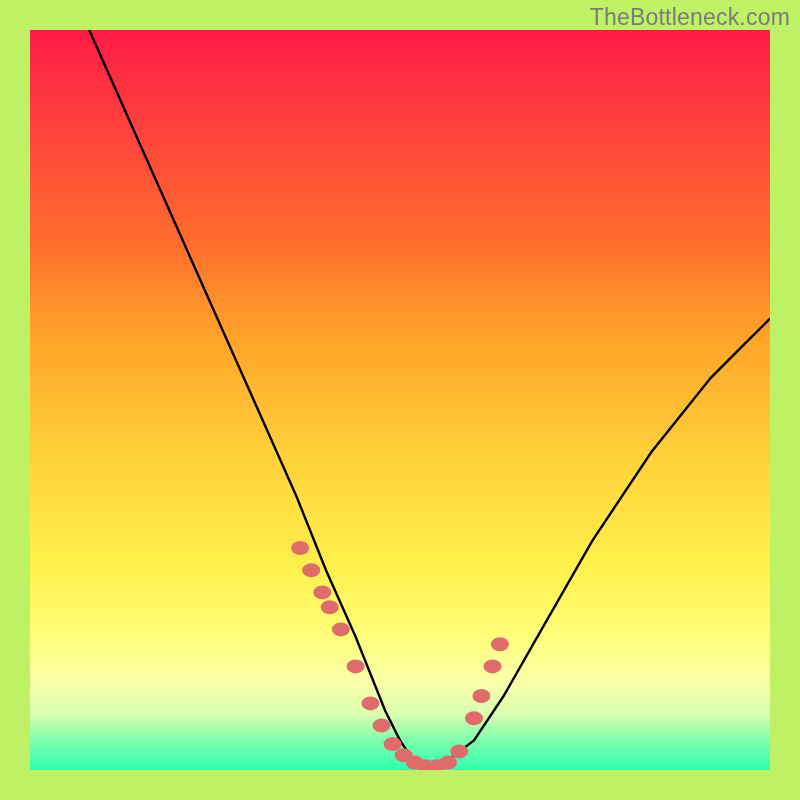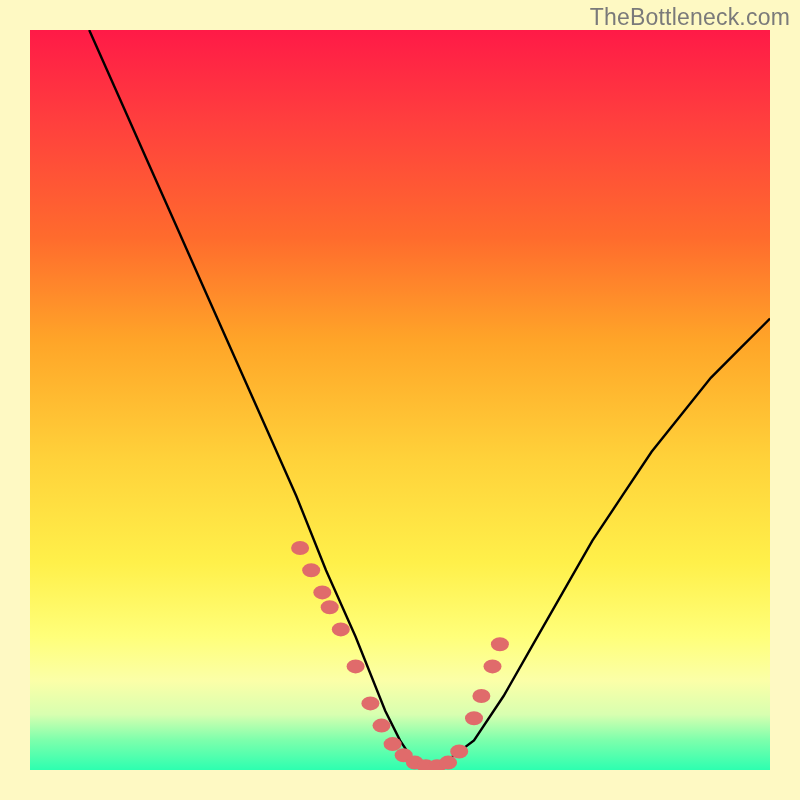--- a/index.html
+++ b/index.html
@@ -10,21 +10,21 @@
     overflow: hidden;
     background: #000;
     font-family: Arial, Helvetica, sans-serif;
   }
   .frame {
     position: absolute;
     left: 0;
     top: 0;
     width: 800px;
     height: 800px;
-    background: #fef9c3;
+    background: #bef264;
   }
   .plot {
     position: absolute;
     left: 30px;
     top: 30px;
     width: 740px;
     height: 740px;
     
     background: linear-gradient(to bottom,
       #ff1a47 0%,

